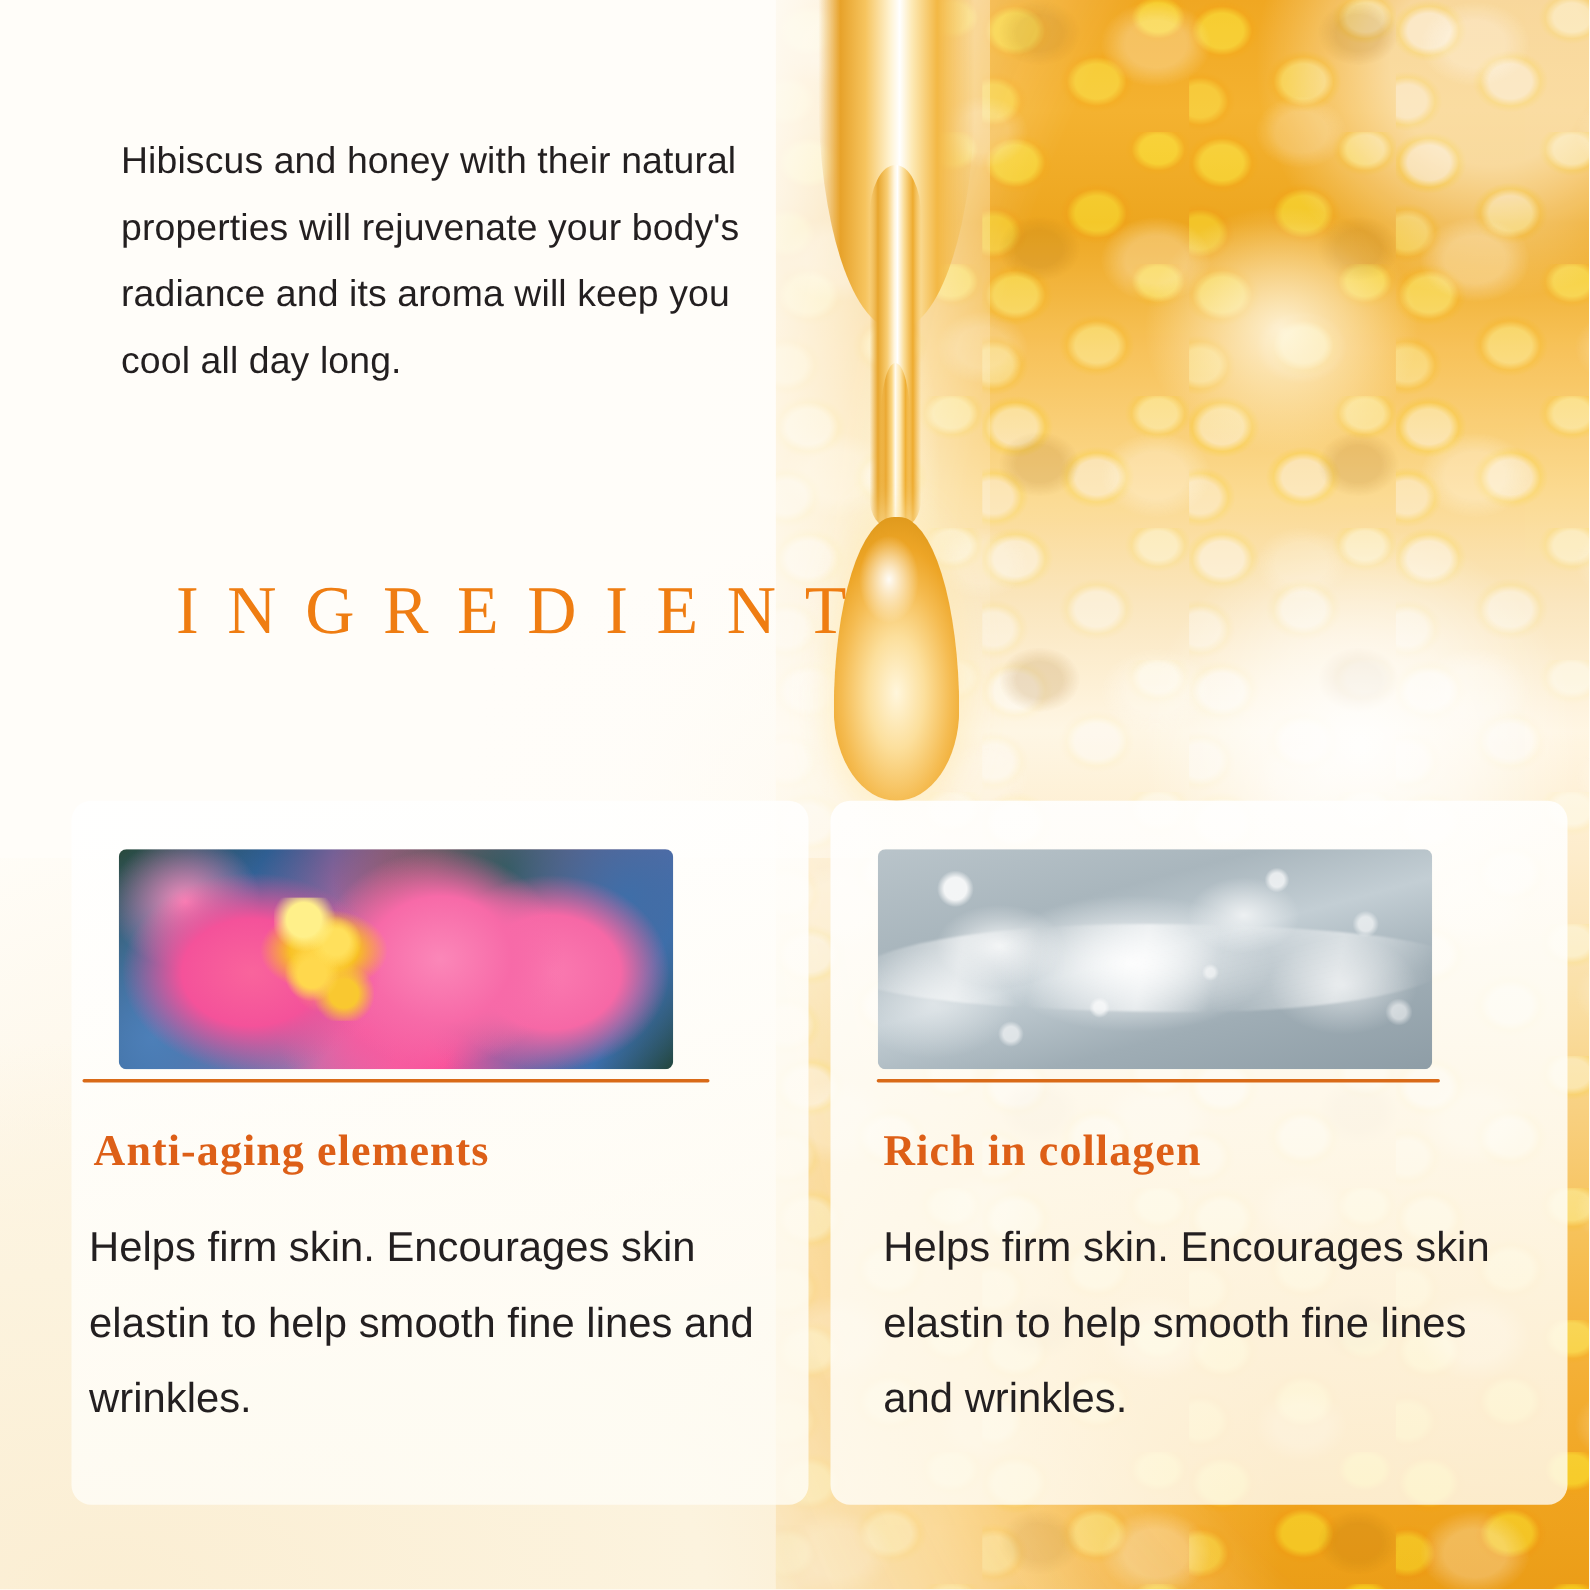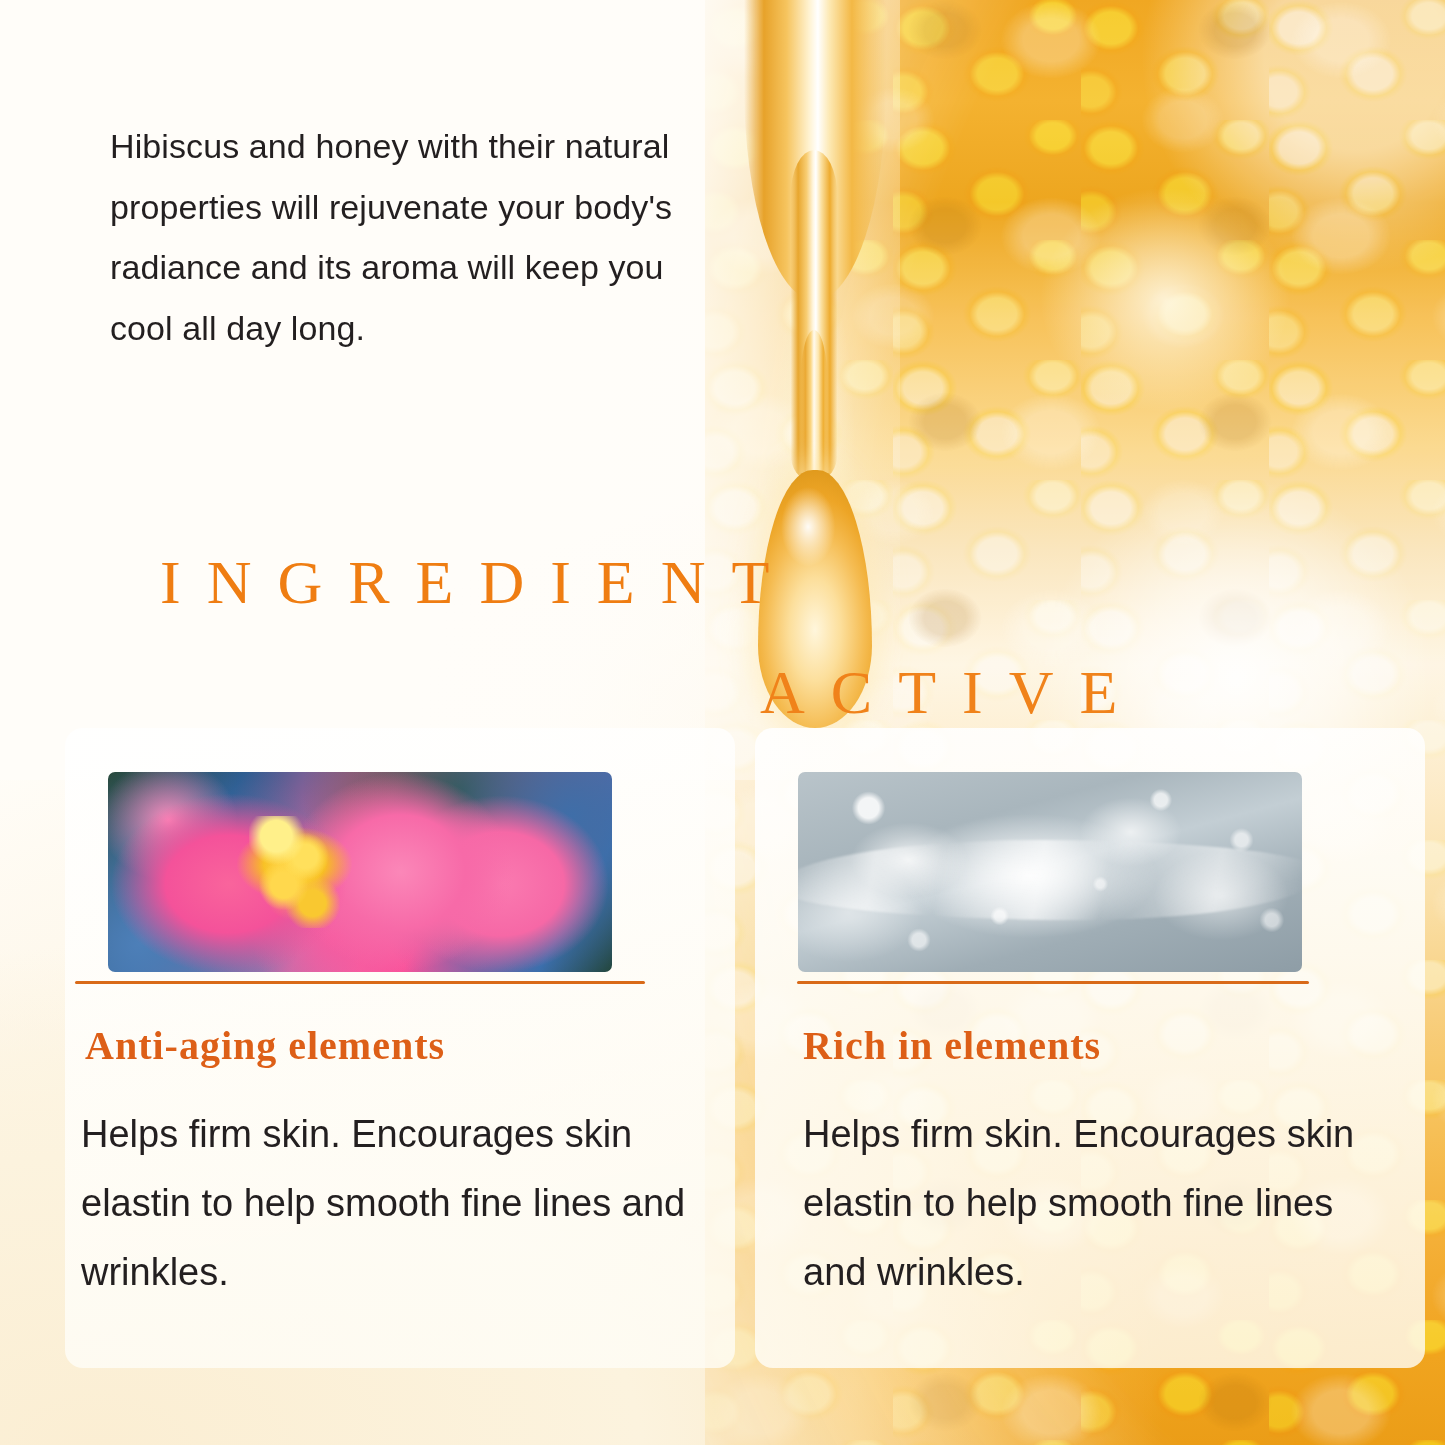--- a/index.html
+++ b/index.html
@@ -104,21 +104,21 @@
   }
 
   
   .intro{
     position:absolute;left:110px;top:82px;width:580px;
     font-size:34px;line-height:1.78;color:#231f20;letter-spacing:.1px;
     font-family:"Liberation Sans", sans-serif;font-weight:400;
   }
 
   
-  .heading{position:absolute;left:0;top:529px;width:1445px;height:215px;pointer-events:none;}
+  .heading{position:absolute;left:0;top:502px;width:1445px;height:215px;pointer-events:none;}
   .head-line{
     font-family:"Liberation Serif", serif;
     font-weight:400;color:#ef7d12;
     font-size:62px;letter-spacing:26px;white-space:nowrap;
   }
   .head-ingredient{position:absolute;left:160px;top:18px;}
   .head-active{position:absolute;left:760px;top:128px;color:#f0821a;}
 
   
   .card{
@@ -224,35 +224,34 @@
     <div class="pour"></div>
     <div class="stream"></div>
     <div class="neck"></div>
     <div class="bead"></div>
   </div>
 
   <p class="intro">Hibiscus and honey with their natural properties will rejuvenate your body's radiance and its aroma will keep you cool all day long.</p>
 
   <div class="heading">
     <div class="head-line head-ingredient">INGREDIENT</div>
-    <div class="head-line head-active">ACTIVE</div>
   </div>
 
   <div class="card left">
     <div class="thumb thumb-hibiscus">
       <div class="stamen"></div>
     </div>
     <div class="rule"></div>
     <div class="card-title">Anti-aging elements</div>
     <div class="card-body">Helps firm skin. Encourages skin elastin to help smooth fine lines and wrinkles.</div>
   </div>
 
   <div class="card right">
     <div class="thumb thumb-water">
       <div class="crest"></div>
       <div class="bubbles"></div>
     </div>
     <div class="rule"></div>
-    <div class="card-title">Rich in elements</div>
+    <div class="card-title">Rich in collagen</div>
     <div class="card-body">Helps firm skin. Encourages skin elastin to help smooth fine lines and wrinkles.</div>
   </div>
 
 </div>
 
 </body></html>

